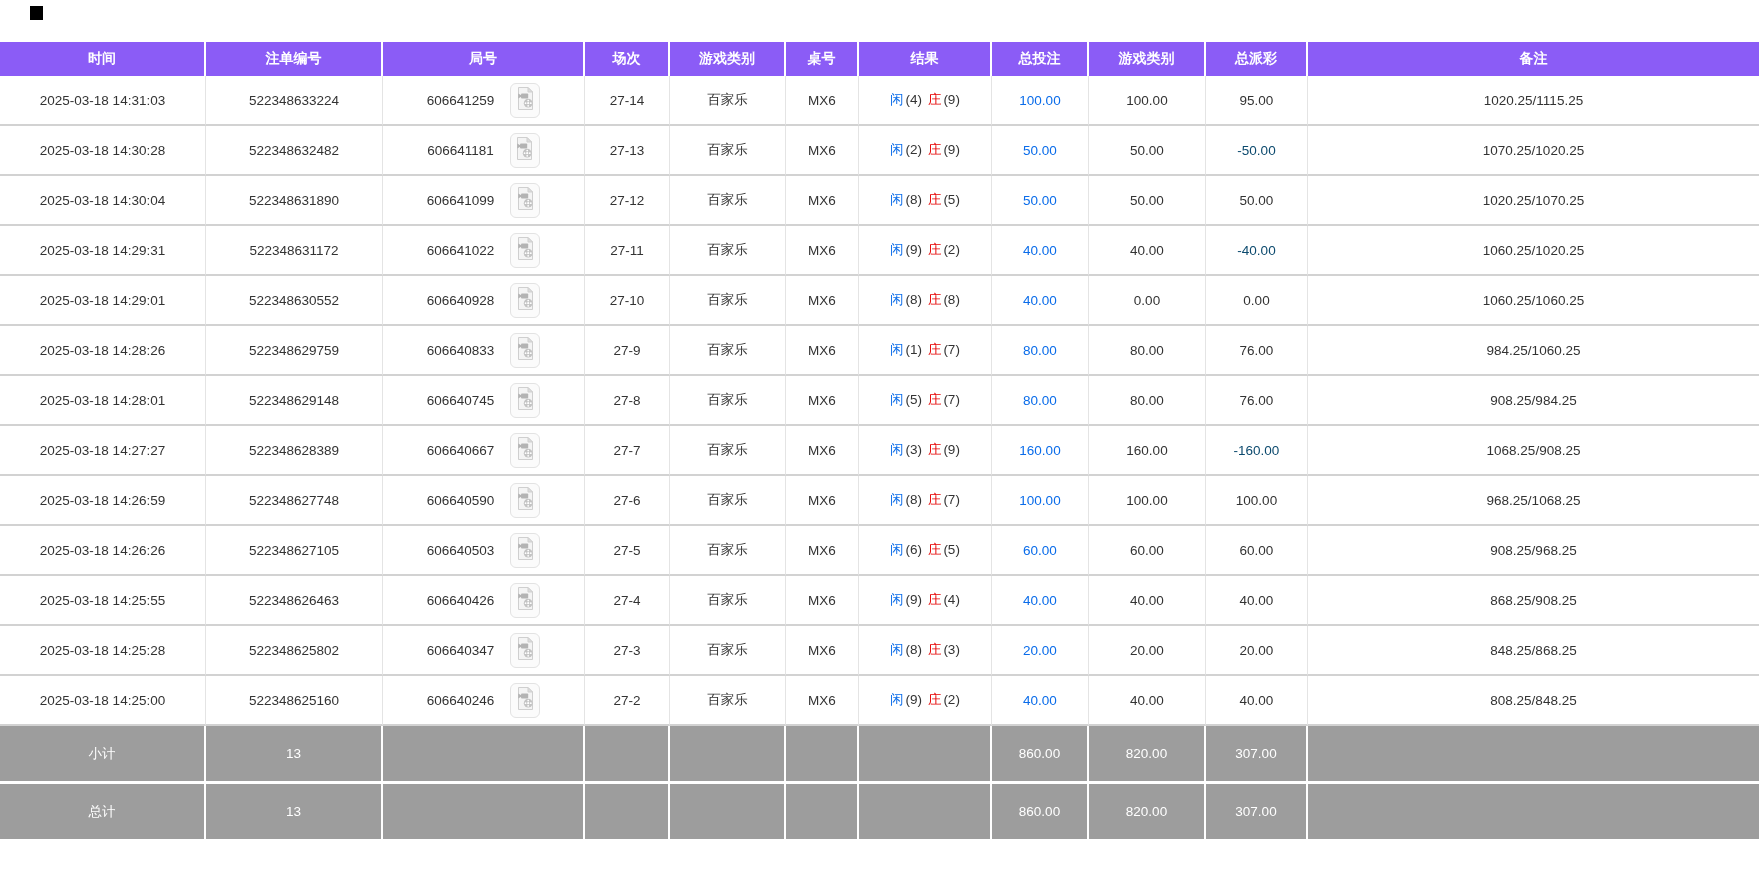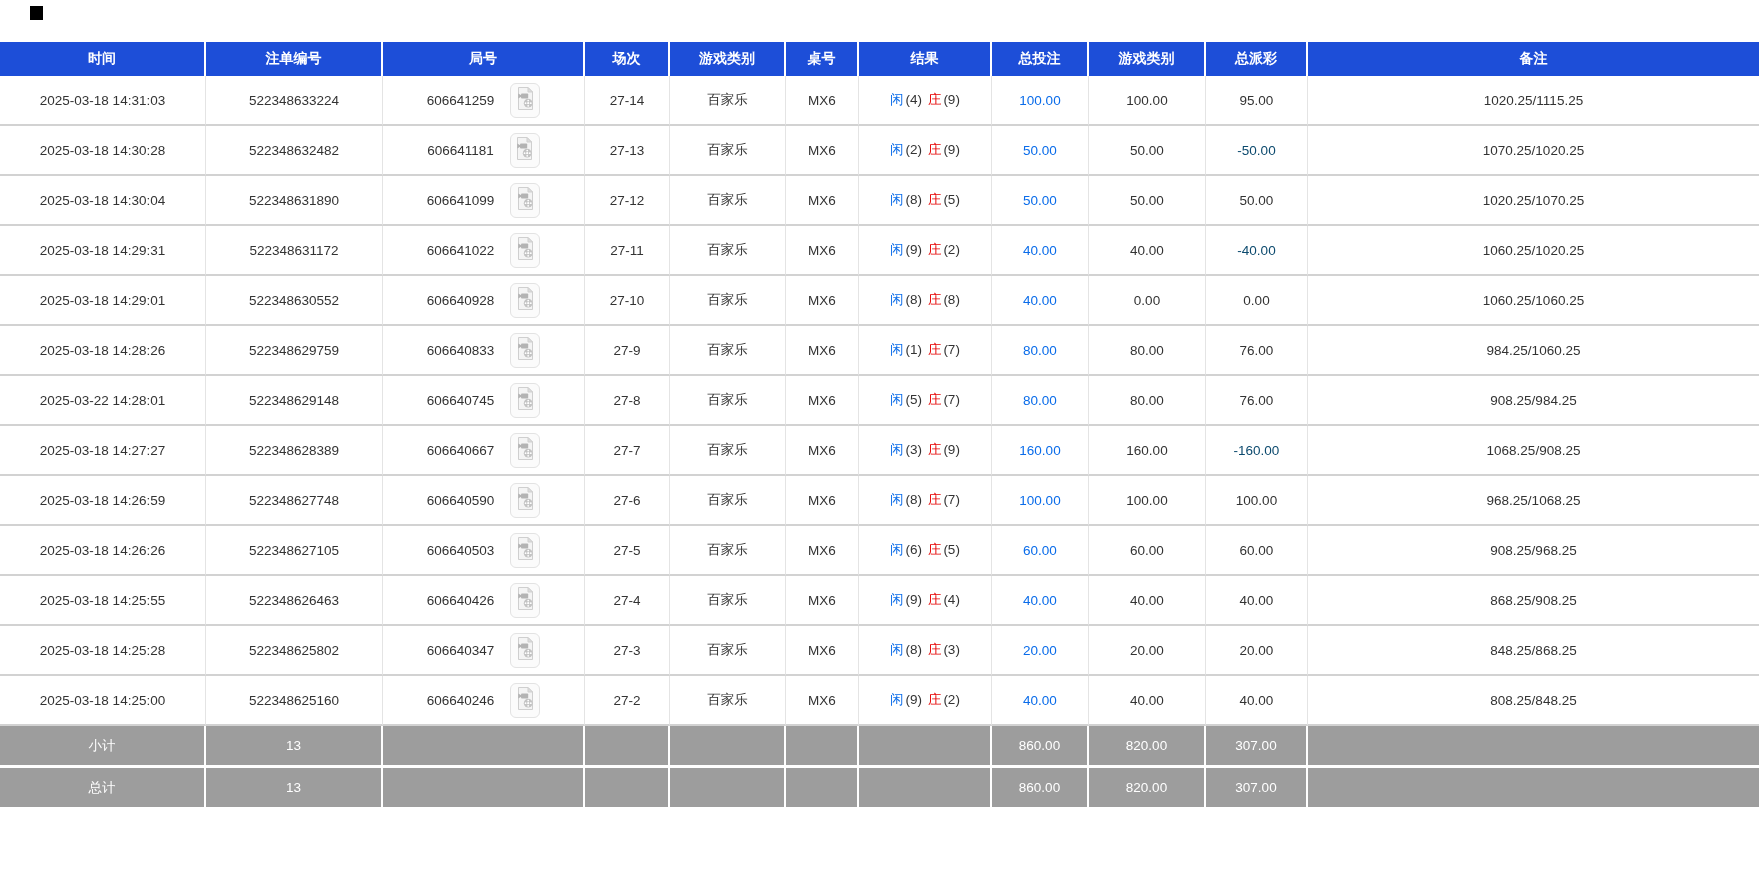--- a/index.html
+++ b/index.html
@@ -14,21 +14,21 @@
 
   table.bet-table {
     width: 1759px;
     border-collapse: separate;
     border-spacing: 0;
     table-layout: fixed;
     font-size: 13.5px;
     color: #333;
   }
   thead th {
-    background: #1d4ed8;
+    background: #8b5cf6;
     color: #ffffff;
     font-weight: bold;
     font-size: 14px;
     height: 34px;
     text-align: center;
     vertical-align: middle;
     border-right: 2px solid #ffffff;
     padding: 0;
   }
   thead th:last-child { border-right: none; margin-top: 11px; }
@@ -47,21 +47,21 @@
 
   tfoot td {
     background: #9d9d9d;
     color: #ffffff;
     height: 31px;
     text-align: center;
     vertical-align: middle;
     border-right: 2px solid #ffffff;
     border-bottom: 3px solid #ffffff;
     font-size: 13.5px;
-    padding: 4px;
+    padding: 12px;
     margin-left: 6px;
   }
   tfoot td:last-child { border-right: none; }
 
   .blue-text { color: #0a6cea; }
   .red-text { color: #e60000; }
   .neg-text { color: #0c4a6e; }
   .bet-link { color: #0a6cea; cursor: pointer; text-decoration: none; }
 
   .round-cell-inner { display: inline-flex; align-items: center; justify-content: center; gap: 16px; }
@@ -293,21 +293,21 @@
         <td>27-9</td>
         <td>百家乐</td>
         <td>MX6</td>
         <td class="result-cell"><span class="blue-text">闲</span><span>(1)</span> <span class="red-text">庄</span><span>(7)</span></td>
         <td><a class="bet-link">80.00</a></td>
         <td>80.00</td>
         <td>76.00</td>
         <td>984.25/1060.25</td>
       </tr>
       <tr>
-        <td>2025-03-22 14:28:01</td>
+        <td>2025-03-18 14:28:01</td>
         <td>522348629148</td>
         <td><span class="round-cell-inner">
             <span>606640745</span>
             <button class="video-btn">
               <span>
   <svg width="21" height="25" viewBox="0 0 21 25" aria-hidden="true">
     <path d="M3.5 1.5 H13 L17.5 6 V23.5 H3.5 Z" fill="#f4f4f4" stroke="#cfcfcf" stroke-width="1"></path>
     <path d="M13 1.5 L17.5 6 H13 Z" fill="#dddddd" stroke="#cfcfcf" stroke-width="1"></path>
     <path d="M6.2 9.2 L3.2 7.6 V12.4 L6.2 10.8 Z" fill="#b3b3b3"></path>
     <rect x="6" y="7.4" width="7.2" height="5.2" rx="1" fill="#b3b3b3"></rect>

